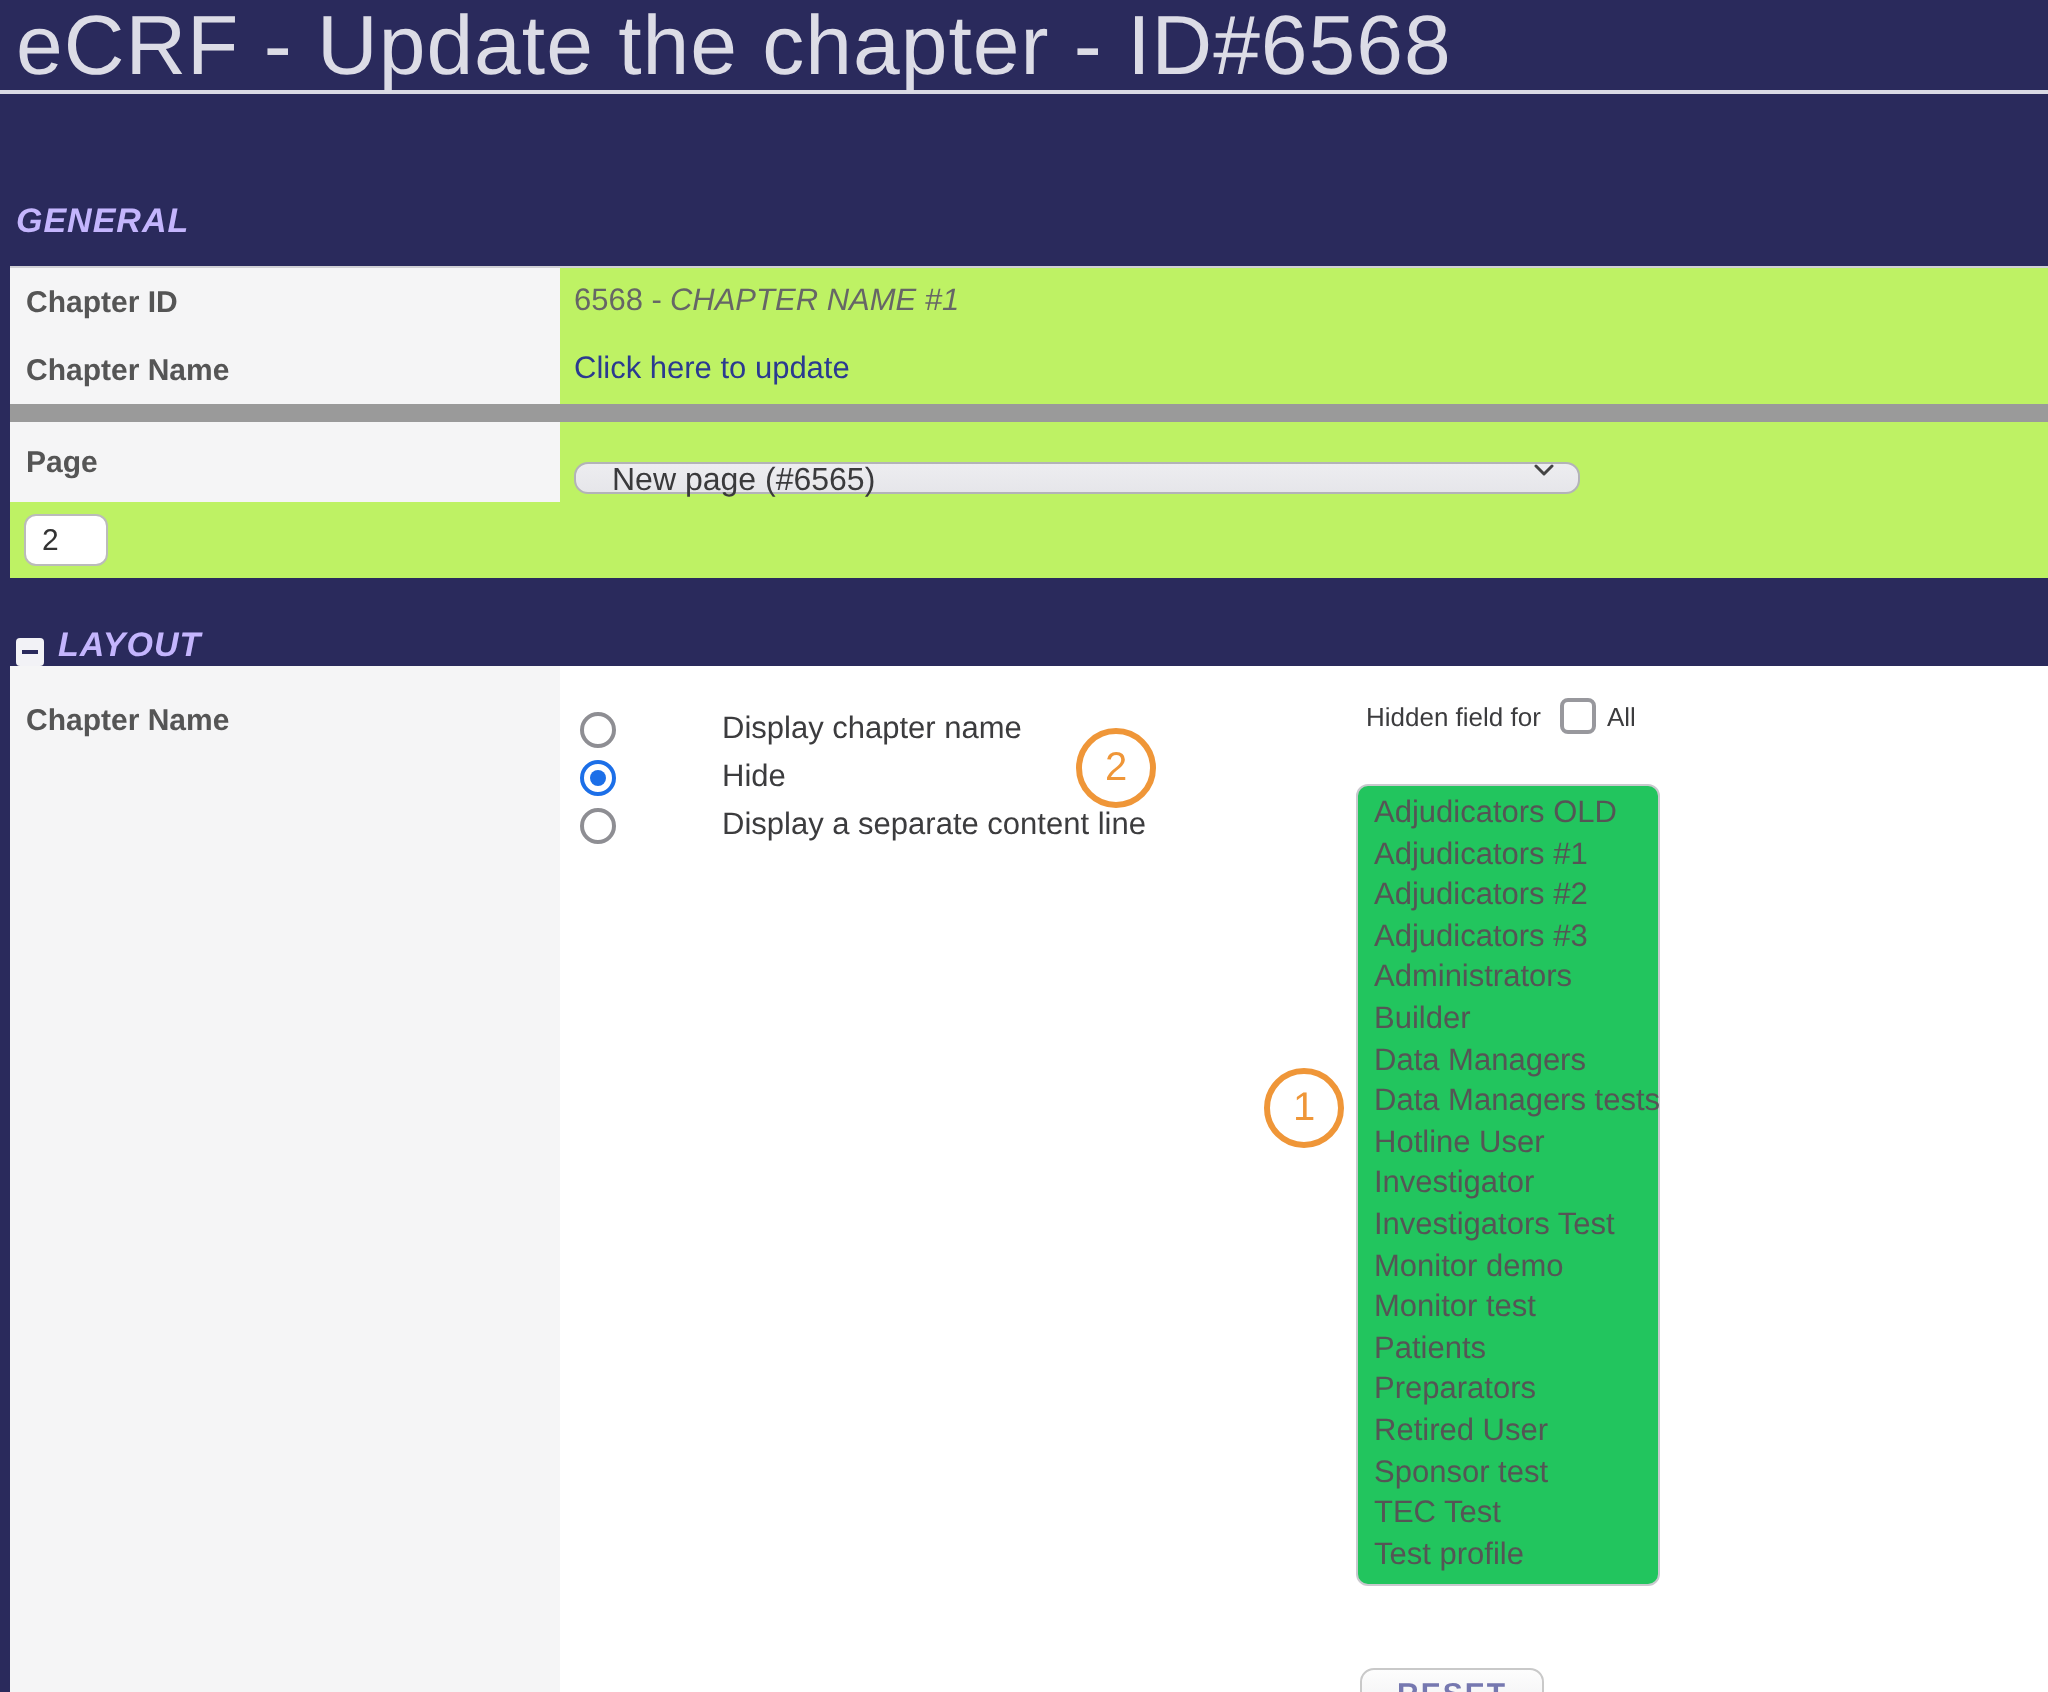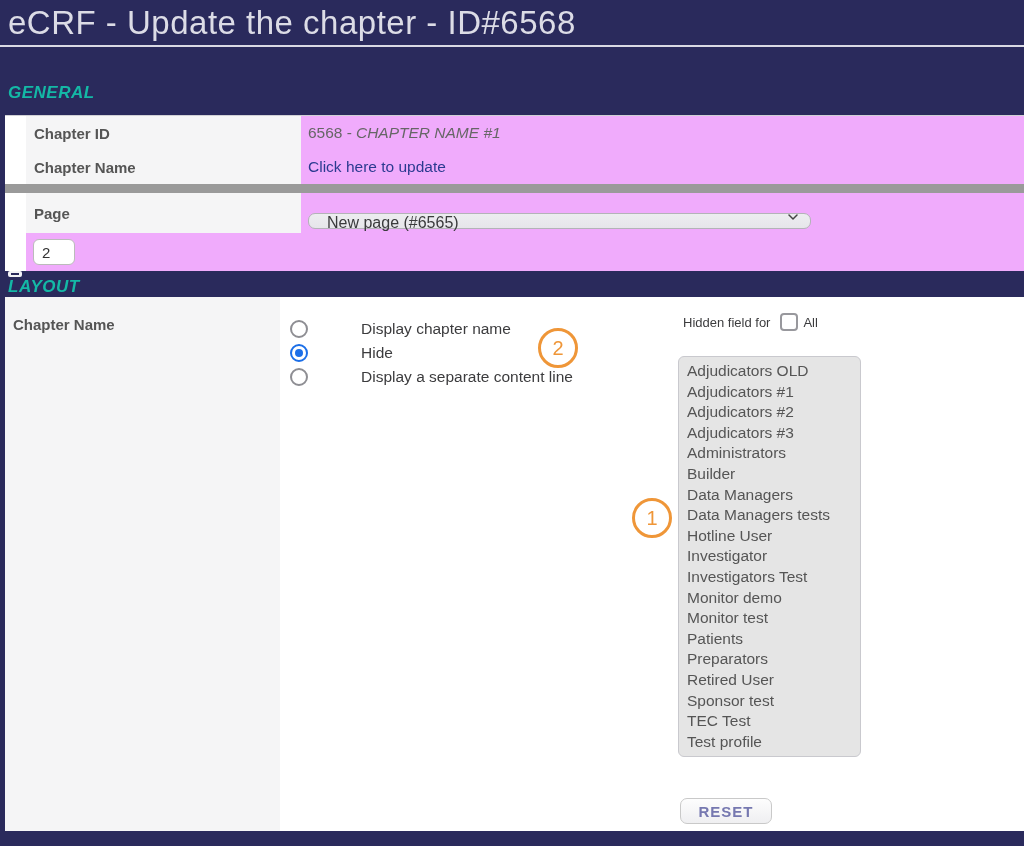--- a/index.html
+++ b/index.html
@@ -8,47 +8,47 @@
     background:#2a2a5c;
     font-family:"Liberation Sans", sans-serif;
     -webkit-font-smoothing:antialiased;
   }
   
   .title-band{
     height:45px;border-bottom:2px solid #d9d9e4;
     display:flex;align-items:center;
   }
   .title-band h1{
-    margin:0 0 0 8px;font-size:33px;font-weight:100;
+    margin:0 0 0 8px;font-size:42px;font-weight:100;
     color:#dcdce6;letter-spacing:.5px;
   }
   
   .section-band{
-    color:#14b8a6;font-size:17px;font-style:italic;font-weight:bold;
-    letter-spacing:.5px;display:flex;align-items:flex-start;
+    color:#c4b5fd;font-size:17px;font-style:italic;font-weight:bold;
+    letter-spacing:.5px;display:flex;align-items:flex-end;margin-top:18px;
   }
   .general-band{padding:36px 0 12px 8px;}
-  .layout-band{height:26px;padding-left:8px;flex-direction:column;}
+  .layout-band{height:26px;padding-left:8px;}
   .minus-box{
     width:14px;height:14px;background:#f2f2f6;border-radius:2px;
     margin-right:7px;display:inline-flex;align-items:center;justify-content:center;
     font-style:normal;
   }
   .minus-box i{display:block;width:8px;height:2px;background:#2a2a5c;}
   
-  .tbl{margin-left:5px;background:#fff;border-top:1px solid #d0d0d5;padding-left:21px;}
+  .tbl{margin-left:5px;background:#fff;border-top:1px solid #d0d0d5;}
   .row{display:flex;}
   .label-cell{
     width:275px;flex:none;background:#f5f5f6;
     display:flex;align-items:center;padding-left:8px;box-sizing:border-box;
     font-weight:bold;font-size:15px;color:#555;
   }
   .value-cell{
     flex:1;display:flex;align-items:center;padding-left:7px;
-    font-size:15.5px;color:#666;background:#f0abfc;
+    font-size:15.5px;color:#666;background:#bef264;
   }
   .h34{height:34px;} .h40{height:40px;} .h38{height:38px;}
   .italic-part{font-style:italic;margin-left:4px;}
   .link{color:#2b3a90;cursor:pointer;}
   .divider{margin-left:5px;height:9px;background:#9a9a9a;}
   
   .mac-select{
     width:503px;height:16px;box-sizing:border-box;
     background:linear-gradient(#ededf0,#e6e6ea);
     border:1px solid #b3b3b8;border-radius:7px;
@@ -87,22 +87,22 @@
   
   .hidden-row{
     position:absolute;left:403px;top:16px;display:flex;align-items:center;
     font-size:13px;color:#3c3c3e;
   }
   .checkbox{
     width:14px;height:14px;border:2px solid #98989d;border-radius:4px;
     background:#fff;margin:0 5px 0 10px;flex:none;cursor:pointer;
   }
   .profile-list{
-    position:absolute;left:398px;top:59px;width:183px;box-sizing:border-box;
-    border:1px solid #c9c9ce;border-radius:6px;background:#e5e5e5;
+    position:absolute;left:398px;top:59px;width:152px;box-sizing:border-box;
+    border:1px solid #c9c9ce;border-radius:6px;background:#22c55e;
     padding:4px 12px 4px 8px;
   }
   .profile-list div{
     font-size:15.5px;line-height:20.6px;color:#555;white-space:nowrap;cursor:default;
   }
   .reset-btn{
     position:absolute;left:400px;top:501px;width:92px;height:26px;
     border:1px solid #c9c9c9;border-radius:7px;
     background:linear-gradient(#fdfdfd,#efeff1);
     font-family:"Liberation Sans", sans-serif;

